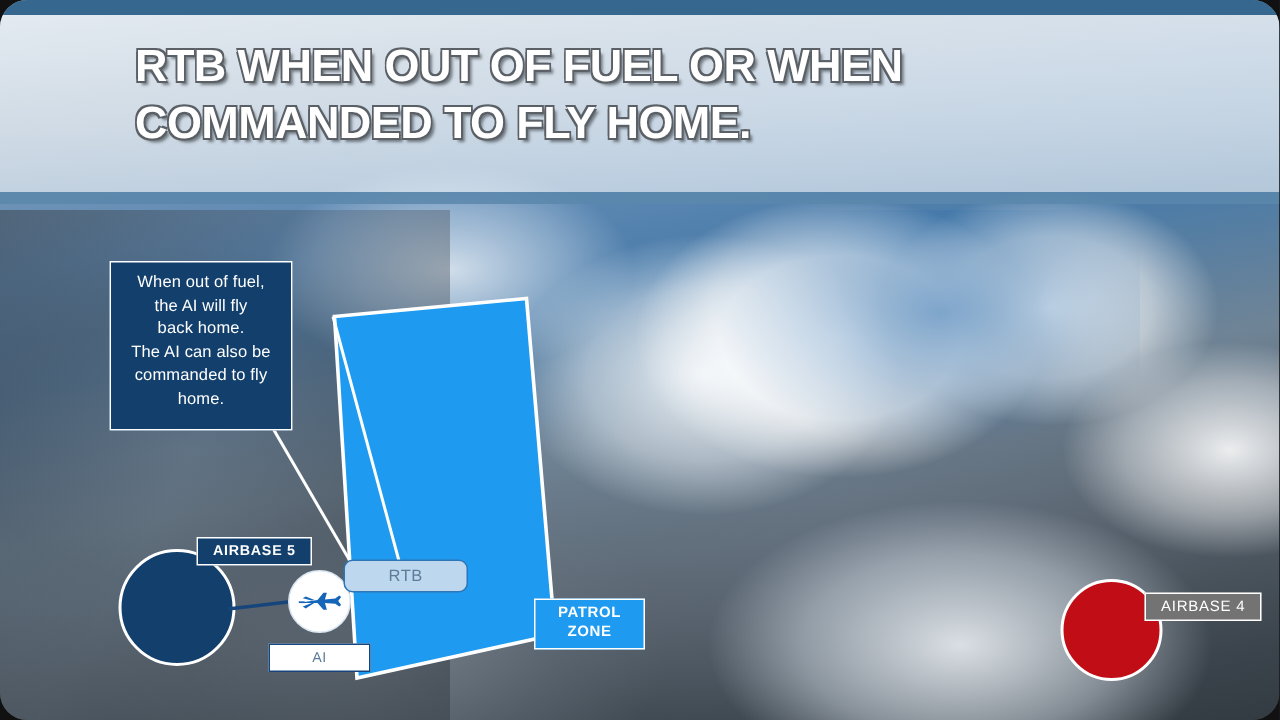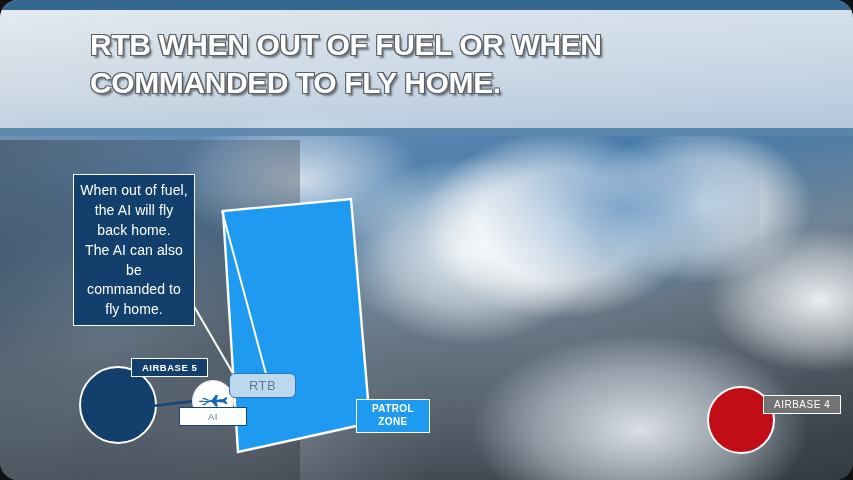--- a/index.html
+++ b/index.html
@@ -43,39 +43,39 @@
       -1.1px 1.1px 0 #5a6066, 1.1px 1.1px 0 #5a6066,
       2.5px 2.5px 2px rgba(40,45,50,.55);
     white-space:pre-line;}
 
   
   svg.overlay{position:absolute;inset:0;width:853px;height:480px;}
 
   
   .note{position:absolute;left:73px;top:174px;width:108px;
     background:#123f6b;border:1.6px solid #ffffff;
-    padding:6px 6px 5px 6px;
-    color:#ffffff;font-size:14px;line-height:1.42;text-align:center;
+    padding:6px 6px 11px 6px;
+    color:#ffffff;font-size:11px;line-height:1.42;text-align:center;
     white-space:pre-line;letter-spacing:.1px;}
 
   .badge-airbase1{position:absolute;left:131px;top:358px;
     background:#123f6b;border:1.4px solid #ffffff;
     padding:3px 10px;color:#ffffff;font-size:9.5px;font-weight:bold;letter-spacing:.5px;}
 
   .badge-airbase4{position:absolute;left:763px;top:395px;
     background:#737373;border:1.4px solid #ffffff;
     padding:3px 10px;color:#ffffff;font-size:10px;font-weight:normal;letter-spacing:.5px;}
 
-  .badge-ai{position:absolute;left:179px;top:407px;width:66px;
+  .badge-ai{position:absolute;left:179px;top:429px;width:66px;
     background:#ffffff;border:1.4px solid #15457a;
     padding:3px 0;color:#5d7c99;font-size:9.5px;text-align:center;letter-spacing:.4px;}
 
   .badge-rtb{position:absolute;left:229px;top:373px;width:57px;
     background:#bdd7ee;border:1.4px solid #2e75b6;border-radius:6px;
-    padding:4px 4px;color:#5d7c99;font-size:13px;text-align:center;letter-spacing:.4px;}
+    padding:4px 12px;color:#5d7c99;font-size:11px;text-align:center;letter-spacing:.4px;}
 
   .badge-patrol{position:absolute;left:356px;top:399px;width:72px;
     background:#1e9bf0;border:1.4px solid #ffffff;
     padding:3px 0 4px 0;color:#ffffff;font-size:10px;font-weight:bold;
     text-align:center;line-height:1.25;white-space:pre-line;letter-spacing:.4px;}
 
   .jet-wrap{position:absolute;left:192px;top:380px;width:42px;height:42px;}
   .jet-circle{position:absolute;inset:0;border-radius:50%;background:#ffffff;border:1.6px solid #d9e6f2;}
 </style>
 </head>

